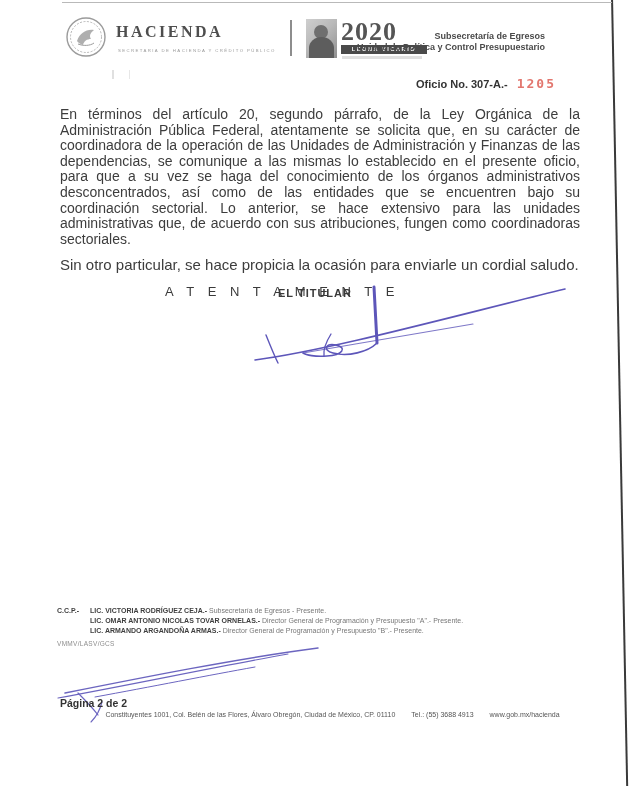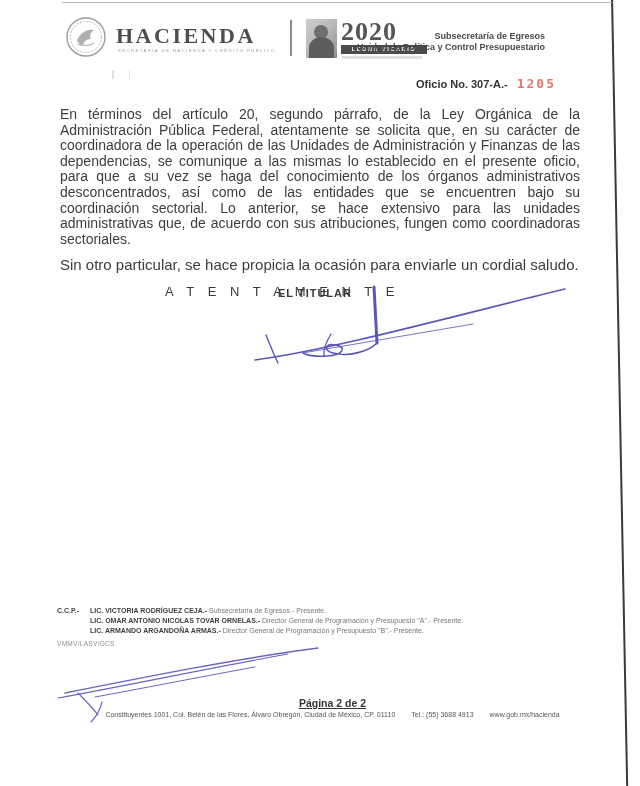--- a/index.html
+++ b/index.html
@@ -11,21 +11,21 @@
   html,body{background:#fff;}
   body{font-family:"Liberation Sans",sans-serif;color:var(--text);}
   .page{position:relative;width:640px;height:786px;background:#fff;overflow:hidden;}
 
   
   .scan-edge-right{position:absolute;left:611px;top:-4px;width:2px;height:800px;background:#3a3a3a;transform:rotate(-1.1deg);transform-origin:top center;}
   .scan-edge-top{position:absolute;left:62px;top:2px;width:550px;height:1px;background:#b9b9b9;}
 
   
   .eagle{position:absolute;left:64px;top:15px;width:44px;height:44px;color:#9b9b9b;}
-  .brand{position:absolute;left:116px;top:23px;font-family:"Liberation Serif",serif;font-size:22px;font-weight:bold;letter-spacing:2.5px;color:#4e4e4e;}
+  .brand{position:absolute;left:116px;top:23px;font-family:"Liberation Serif",serif;font-size:16px;font-weight:bold;letter-spacing:2.5px;color:#4e4e4e;}
   .brand-tagline{position:absolute;left:118px;top:48px;font-size:4.3px;letter-spacing:1.4px;color:#999;}
   .header-divider{position:absolute;left:290px;top:20px;width:2px;height:36px;background:#8d8d8d;}
   .portrait{position:absolute;left:306px;top:19px;width:31px;height:39px;background:linear-gradient(135deg,#cfcfcf 0%,#b9b9b9 45%,#8f8f8f 100%);overflow:hidden;}
   .portrait:before{content:"";position:absolute;left:8px;top:6px;width:14px;height:14px;border-radius:50%;background:#6f6f6f;}
   .portrait:after{content:"";position:absolute;left:3px;top:18px;width:25px;height:22px;border-radius:50% 50% 0 0;background:#5d5d5d;}
   .year{position:absolute;left:341px;top:17px;font-family:"Liberation Serif",serif;font-size:26px;font-weight:bold;color:#555;letter-spacing:1px;}
   .year-band{position:absolute;left:341px;top:45px;width:86px;height:9px;background:#4a4a4a;color:#fff;font-size:5.5px;font-weight:bold;letter-spacing:1.6px;text-align:center;line-height:9px;}
   .year-smudge{position:absolute;left:342px;top:56px;width:80px;height:3px;background:#cfcfcf;opacity:.65;}
   .office{position:absolute;right:95px;top:31px;text-align:right;font-size:9px;font-weight:bold;color:#4a4a4a;line-height:10.5px;}
 
@@ -49,21 +49,21 @@
 
   
   .ccp{position:absolute;left:57px;top:606px;font-size:7px;line-height:10.2px;color:#6e6e6e;}
   .ccp-row{white-space:nowrap;}
   .ccp-lbl{display:inline-block;width:33px;font-weight:bold;color:#3f3f3f;}
   .ccp-name{font-weight:bold;color:#3f3f3f;}
   .ccp-role{color:#777;}
   .ccp-initials{margin-top:2px;font-size:6.5px;color:#8e8e8e;letter-spacing:.3px;}
 
   
-  .page-number{position:absolute;left:60px;top:697px;width:545px;text-align:center;font-size:10.5px;font-weight:bold;color:#333;text-decoration:underline;}
+  .page-number{position:absolute;left:60px;top:697px;width:545px;text-align:left;font-size:10.5px;font-weight:bold;color:#333;}
   .footer-line{position:absolute;left:57px;top:711px;width:551px;text-align:center;font-size:7px;color:#555;white-space:nowrap;}
   .footer-line span{margin:0 8px;}
   .footer-band{position:absolute;left:57px;top:733px;width:547px;height:14px;opacity:.55;
     background:
       repeating-linear-gradient(62deg,transparent 0 3px,#a8a8a8 3px 4px),
       repeating-linear-gradient(-55deg,transparent 0 4px,#bdbdbd 4px 5px),
       repeating-linear-gradient(8deg,transparent 0 7px,#cicfcf 7px 8px);
   }
 </style>
 </head>

